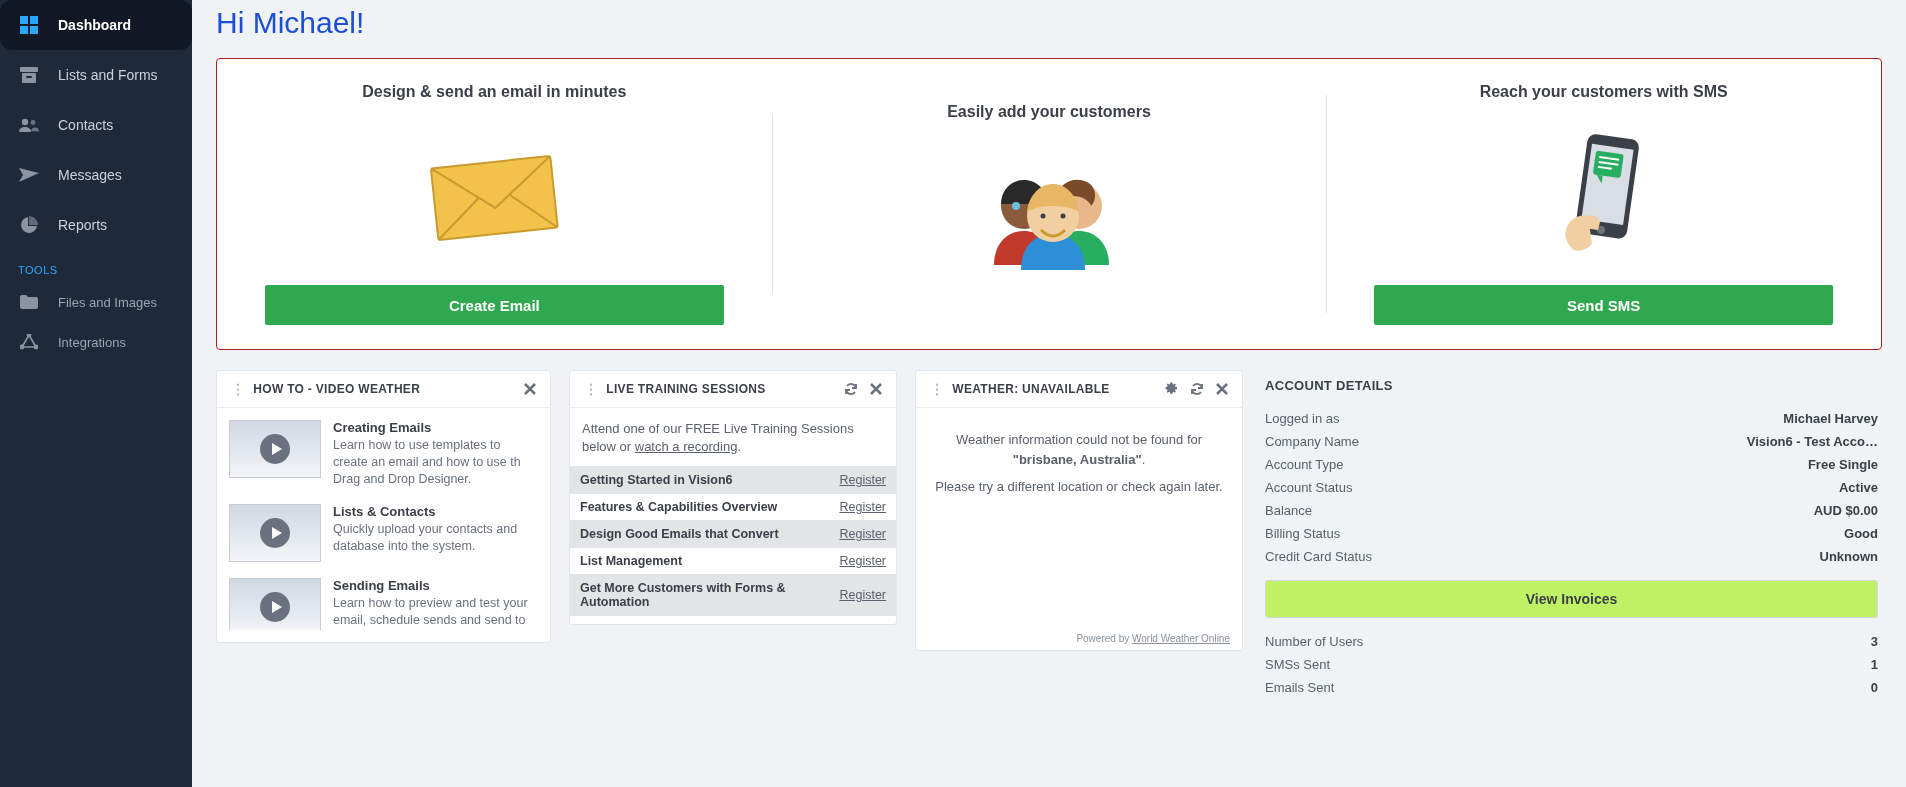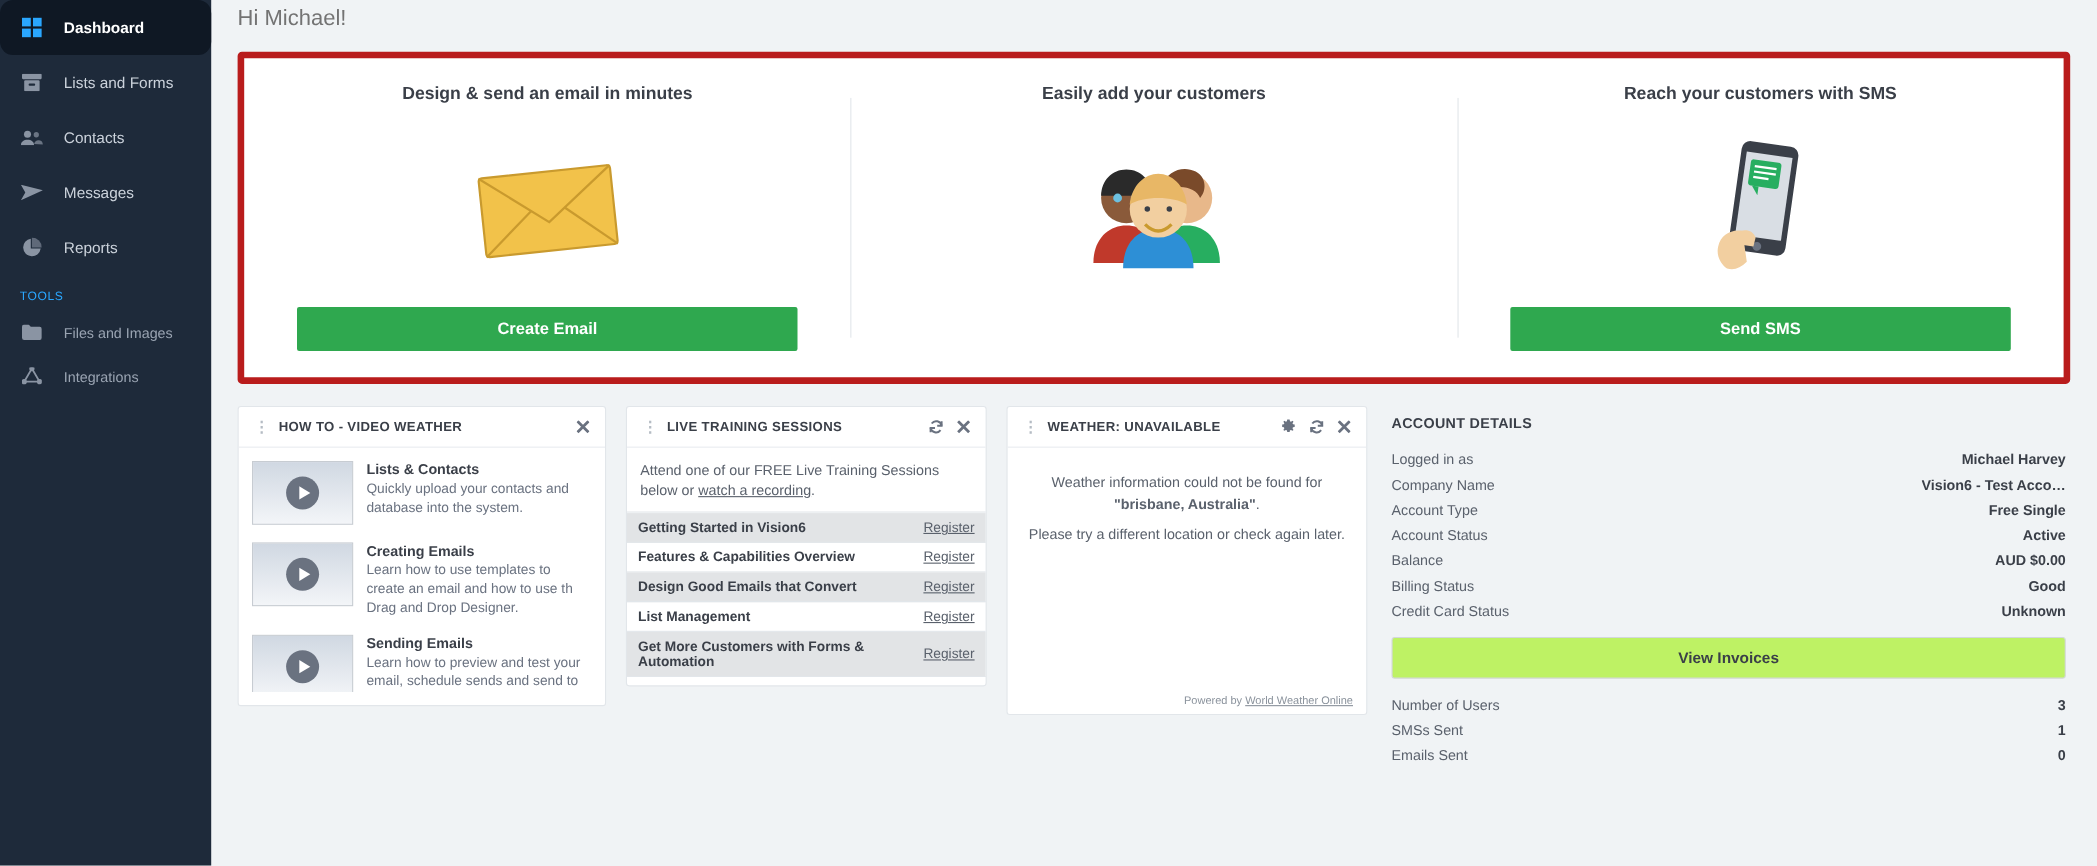--- a/index.html
+++ b/index.html
@@ -11,23 +11,23 @@
 .nav-item { display:flex; align-items:center; height:50px; padding:0 18px; cursor:pointer; color:#cbd2db;border-radius:12px; }
 .nav-item.active { background:#0f1824; color:#fff; font-weight:600; }
 .nav-item .icon { width:22px; height:22px; margin-right:18px; display:flex; align-items:center; justify-content:center; }
 .nav-item.active .icon svg { fill:#2aa7ff; stroke:#2aa7ff; }
 .nav-section-label { padding:14px 18px 6px; font-size:11px; letter-spacing:.5px; color:#2aa7ff; }
 .nav-sub { display:flex; align-items:center; height:40px; padding:0 18px; cursor:pointer; color:#9aa4b2; font-size:13px; }
 .nav-sub .icon { width:22px; height:22px; margin-right:18px; display:flex; align-items:center; justify-content:center; }
 
 
 .main { flex:1; padding:0 24px 24px; overflow:auto; }
-.greeting { font-size:20px; font-weight:400; color:#737373; margin:6px 0 18px; }
-
-.hero { background:#fff; border:6px solid #b91c1c; border-radius:4px; display:flex; padding:24px 0; }
+.greeting { font-size:30px; font-weight:400; color:#1d4ed8; margin:6px 0 18px; }
+
+.hero { background:#fff; border:1px solid #b91c1c; border-radius:4px; display:flex; padding:24px 0;align-items:center; }
 .hero-col { flex:1; text-align:center; padding:0 48px; position:relative; }
 .hero-col + .hero-col::before { content:""; position:absolute; left:0; top:12px; bottom:12px; width:1px; background:#e2e6ea; }
 .hero-col h3 { font-size:16px; font-weight:600; color:#3a3f48; margin-bottom:24px; }
 .hero-illus { height:140px; display:flex; align-items:center; justify-content:center; margin-bottom:20px; }
 .btn-green { background:#2fa84f; color:#fff; border:none; border-radius:2px; height:40px; width:100%; font-size:15px; font-weight:600; cursor:pointer; }
 
 .dash-grid { display:flex; gap:18px; margin-top:20px; align-items:flex-start; }
 .dash-col { display:flex; flex-direction:column; gap:18px; }
 .dash-col.c1 { flex:0 0 335px; }
 .dash-col.c2 { flex:0 0 328px; }
@@ -228,29 +228,29 @@
                 <svg width="12" height="12" viewBox="0 0 12 12" stroke="#6a7280" stroke-width="2.5">
                   <path d="M1 1l10 10M11 1L1 11"></path>
                 </svg>
               </span>
           </div>
           <div class="card-body">
             <div class="vids">
               <div class="vid">
                 <div class="thumb"></div>
                 <div>
-                    <div class="vid-t">Lists &amp; Contacts</div>
-                    <div class="vid-d">Quickly upload your contacts and database into the system.</div>
+                    <div class="vid-t">Creating Emails</div>
+                    <div class="vid-d">Learn how to use templates to create an email and how to use th Drag and Drop Designer.</div>
                   </div>
               </div>
               <div class="vid">
                 <div class="thumb"></div>
                 <div>
-                    <div class="vid-t">Creating Emails</div>
-                    <div class="vid-d">Learn how to use templates to create an email and how to use th Drag and Drop Designer.</div>
+                    <div class="vid-t">Lists &amp; Contacts</div>
+                    <div class="vid-d">Quickly upload your contacts and database into the system.</div>
                   </div>
               </div>
               <div class="vid">
                 <div class="thumb"></div>
                 <div>
                     <div class="vid-t">Sending Emails</div>
                     <div class="vid-d">Learn how to preview and test your email, schedule sends and send to different segments.</div>
                   </div>
               </div>
             </div>

